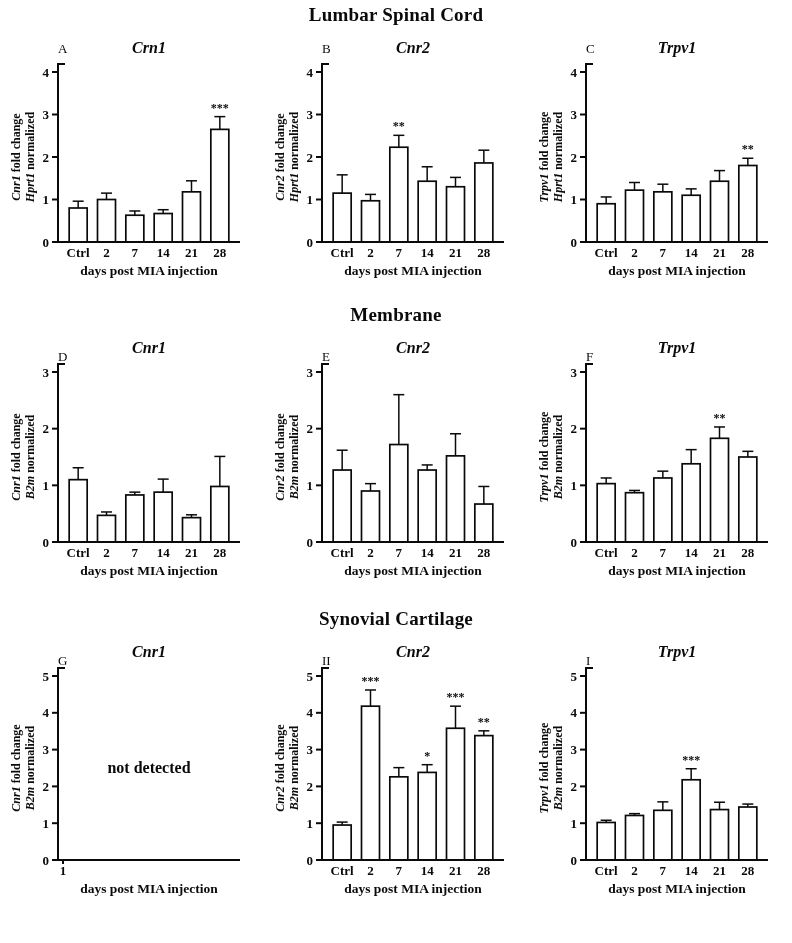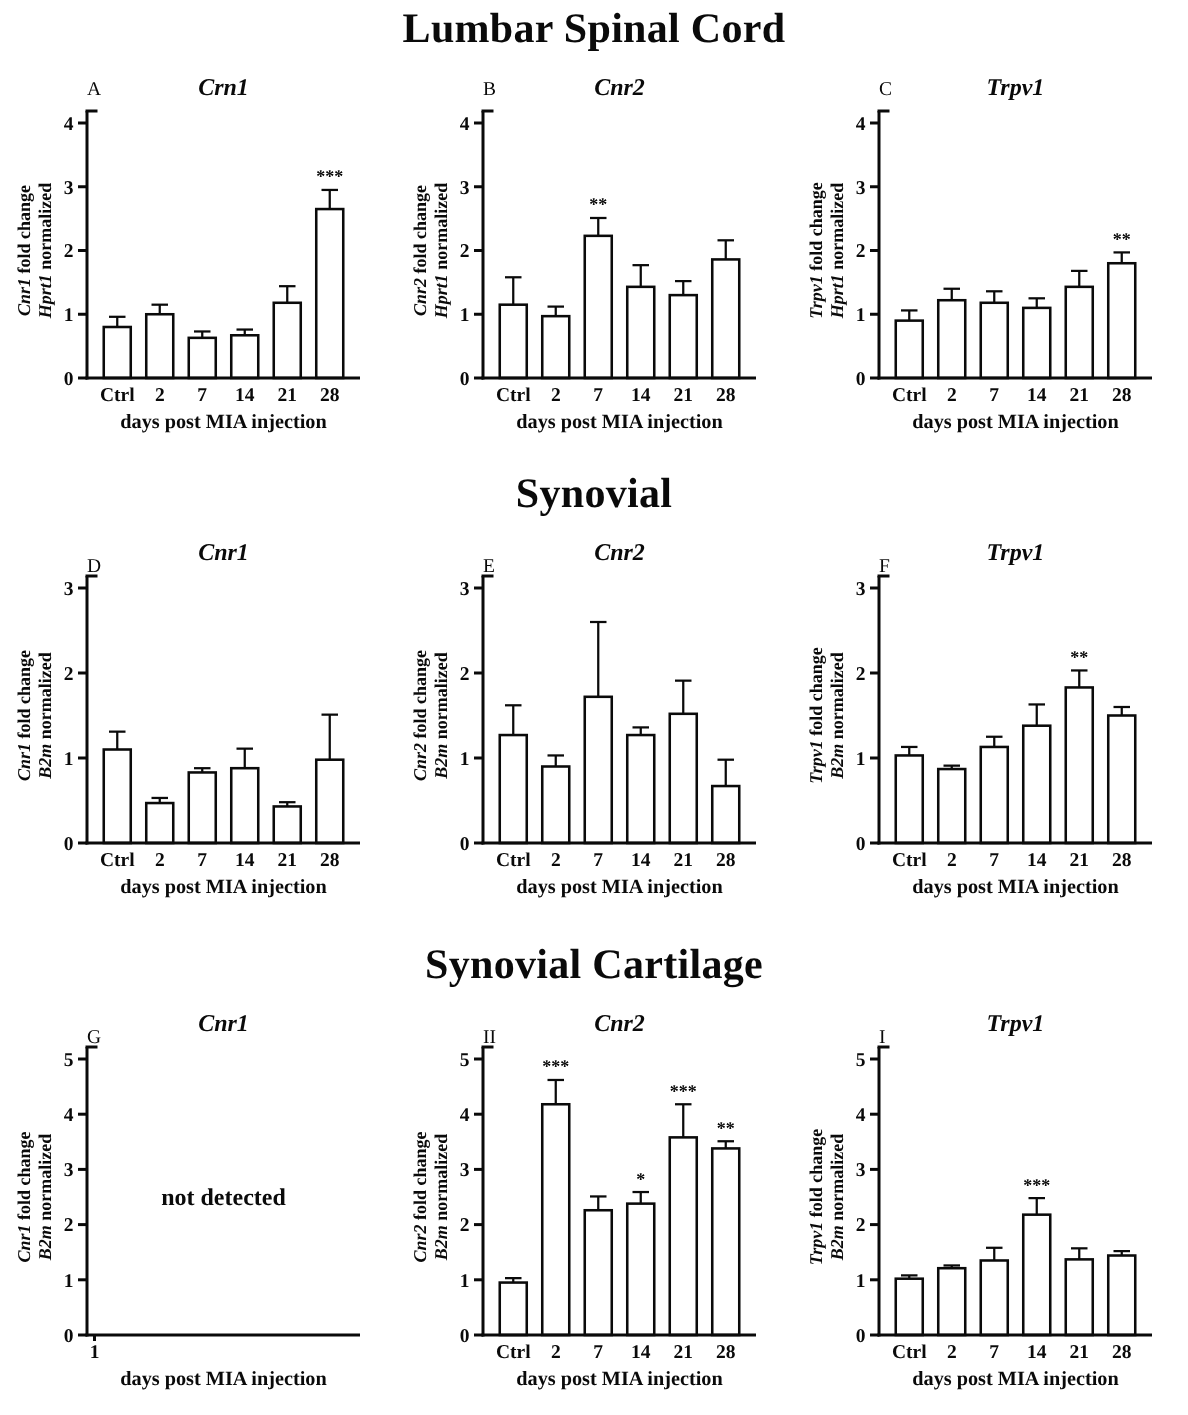--- a/index.html
+++ b/index.html
@@ -13,21 +13,21 @@
     height: 943px;
     background: #ffffff;
     font-family: "Liberation Serif", "DejaVu Serif", serif;
     color: #0a0a0a;
     padding-top: 4px;
     box-sizing: border-box;
     overflow: hidden;
   }
   .section-title {
     text-align: center;
-    font-size: 28px;
+    font-size: 19px;
     font-weight: bold;
     margin: 0 0 2px 0;
     letter-spacing: 0.2px;
   }
   .tissue-section.s2 { margin-top: 24px; }
   .tissue-section.s3 { margin-top: 28px; }
   .panel-row {
     display: flex;
     flex-direction: row;
     justify-content: flex-start;
@@ -186,21 +186,21 @@
             <text x="49" y="48.5" text-anchor="end" font-size="13" font-weight="bold">4</text>
             <text x="20" y="129" text-anchor="middle" font-size="12" font-weight="bold" transform="rotate(-90 20 129)"><tspan font-style="italic">Trpv1</tspan><tspan>&nbsp;fold change</tspan></text>
             <text x="34" y="129" text-anchor="middle" font-size="12" font-weight="bold" transform="rotate(-90 34 129)"><tspan font-style="italic">Hprt1</tspan><tspan>&nbsp;normalized</tspan></text>
             <text x="149" y="247" text-anchor="middle" font-size="13.5" font-weight="bold">days post MIA injection</text>
           </svg>
       </figure>
     </div>
   </section>
 
   <section class="tissue-section s2">
-    <h2 class="section-title">Synovial</h2>
+    <h2 class="section-title">Membrane</h2>
     <div class="panel-row">
       <figure class="panel">
         <svg class="chart" width="264" height="252" viewBox="0 0 264 252">
             <text x="58" y="33" font-size="13">D</text>
             <text x="149" y="25" text-anchor="middle" font-size="16" font-weight="bold" font-style="italic">Cnr1</text>
             <rect x="69.16666666666667" y="151.66666666666666" width="18" height="62.33333333333334" fill="#ffffff" stroke="#0a0a0a" stroke-width="1.7"></rect>
             <line x1="78.16666666666667" y1="151.66666666666666" x2="78.16666666666667" y2="139.76666666666665" stroke="#0a0a0a" stroke-width="1.5"></line>
             <line x1="72.66666666666667" y1="139.76666666666665" x2="83.66666666666667" y2="139.76666666666665" stroke="#0a0a0a" stroke-width="1.5"></line>
             <text x="78.16666666666667" y="229" text-anchor="middle" font-size="13" font-weight="bold">Ctrl</text>
             <rect x="97.5" y="187.36666666666667" width="18" height="26.633333333333326" fill="#ffffff" stroke="#0a0a0a" stroke-width="1.7"></rect>

